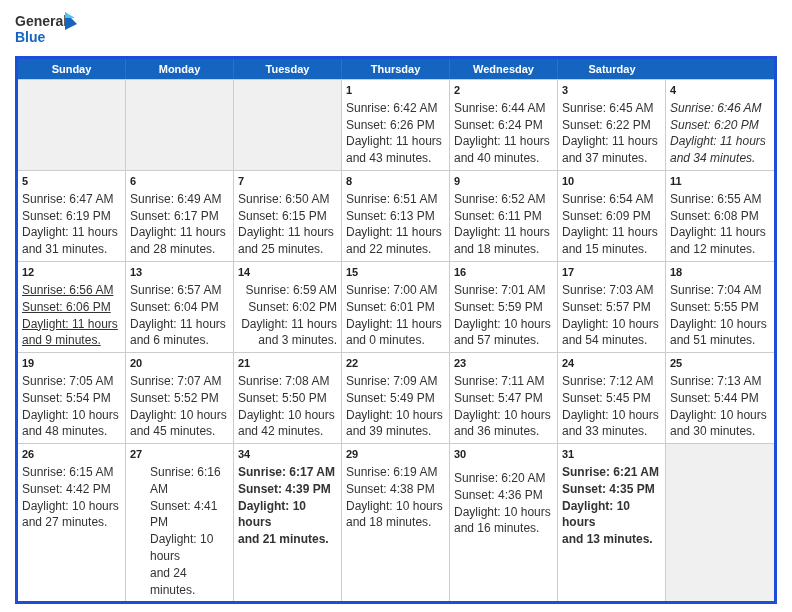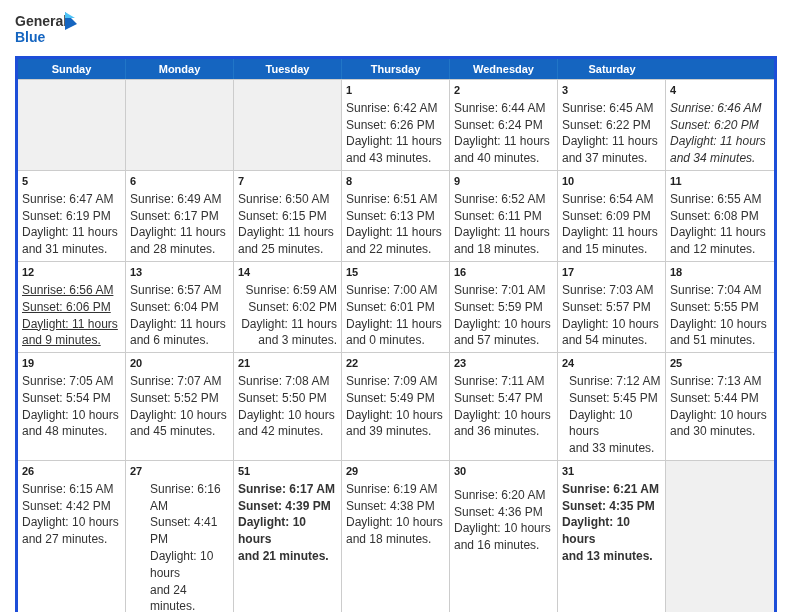--- a/index.html
+++ b/index.html
@@ -292,21 +292,21 @@
           </div>
           <div class="cal-cell">
             <span class="day-num">23</span>
             <div class="cal-cell-text" style="white-space: pre-line;">Sunrise: 7:11 AM
 Sunset: 5:47 PM
 Daylight: 10 hours
 and 36 minutes.</div>
           </div>
           <div class="cal-cell">
             <span class="day-num">24</span>
-            <div class="cal-cell-text" style="white-space: pre-line; margin-left: 7px;">Sunrise: 7:12 AM
+            <div class="cal-cell-text" style="white-space: pre-line;">Sunrise: 7:12 AM
 Sunset: 5:45 PM
 Daylight: 10 hours
 and 33 minutes.</div>
           </div>
           <div class="cal-cell">
             <span class="day-num">25</span>
             <div class="cal-cell-text" style="white-space: pre-line;">Sunrise: 7:13 AM
 Sunset: 5:44 PM
 Daylight: 10 hours
 and 30 minutes.</div>
@@ -321,21 +321,21 @@
 and 27 minutes.</div>
           </div>
           <div class="cal-cell">
             <span class="day-num">27</span>
             <div class="cal-cell-text" style="white-space: pre-line; margin-left: 20px;">Sunrise: 6:16 AM
 Sunset: 4:41 PM
 Daylight: 10 hours
 and 24 minutes.</div>
           </div>
           <div class="cal-cell">
-            <span class="day-num">51</span>
+            <span class="day-num">34</span>
             <div class="cal-cell-text" style="white-space: pre-line; font-weight: bold;">Sunrise: 6:17 AM
 Sunset: 4:39 PM
 Daylight: 10 hours
 and 21 minutes.</div>
           </div>
           <div class="cal-cell">
             <span class="day-num">29</span>
             <div class="cal-cell-text" style="white-space: pre-line;">Sunrise: 6:19 AM
 Sunset: 4:38 PM
 Daylight: 10 hours

